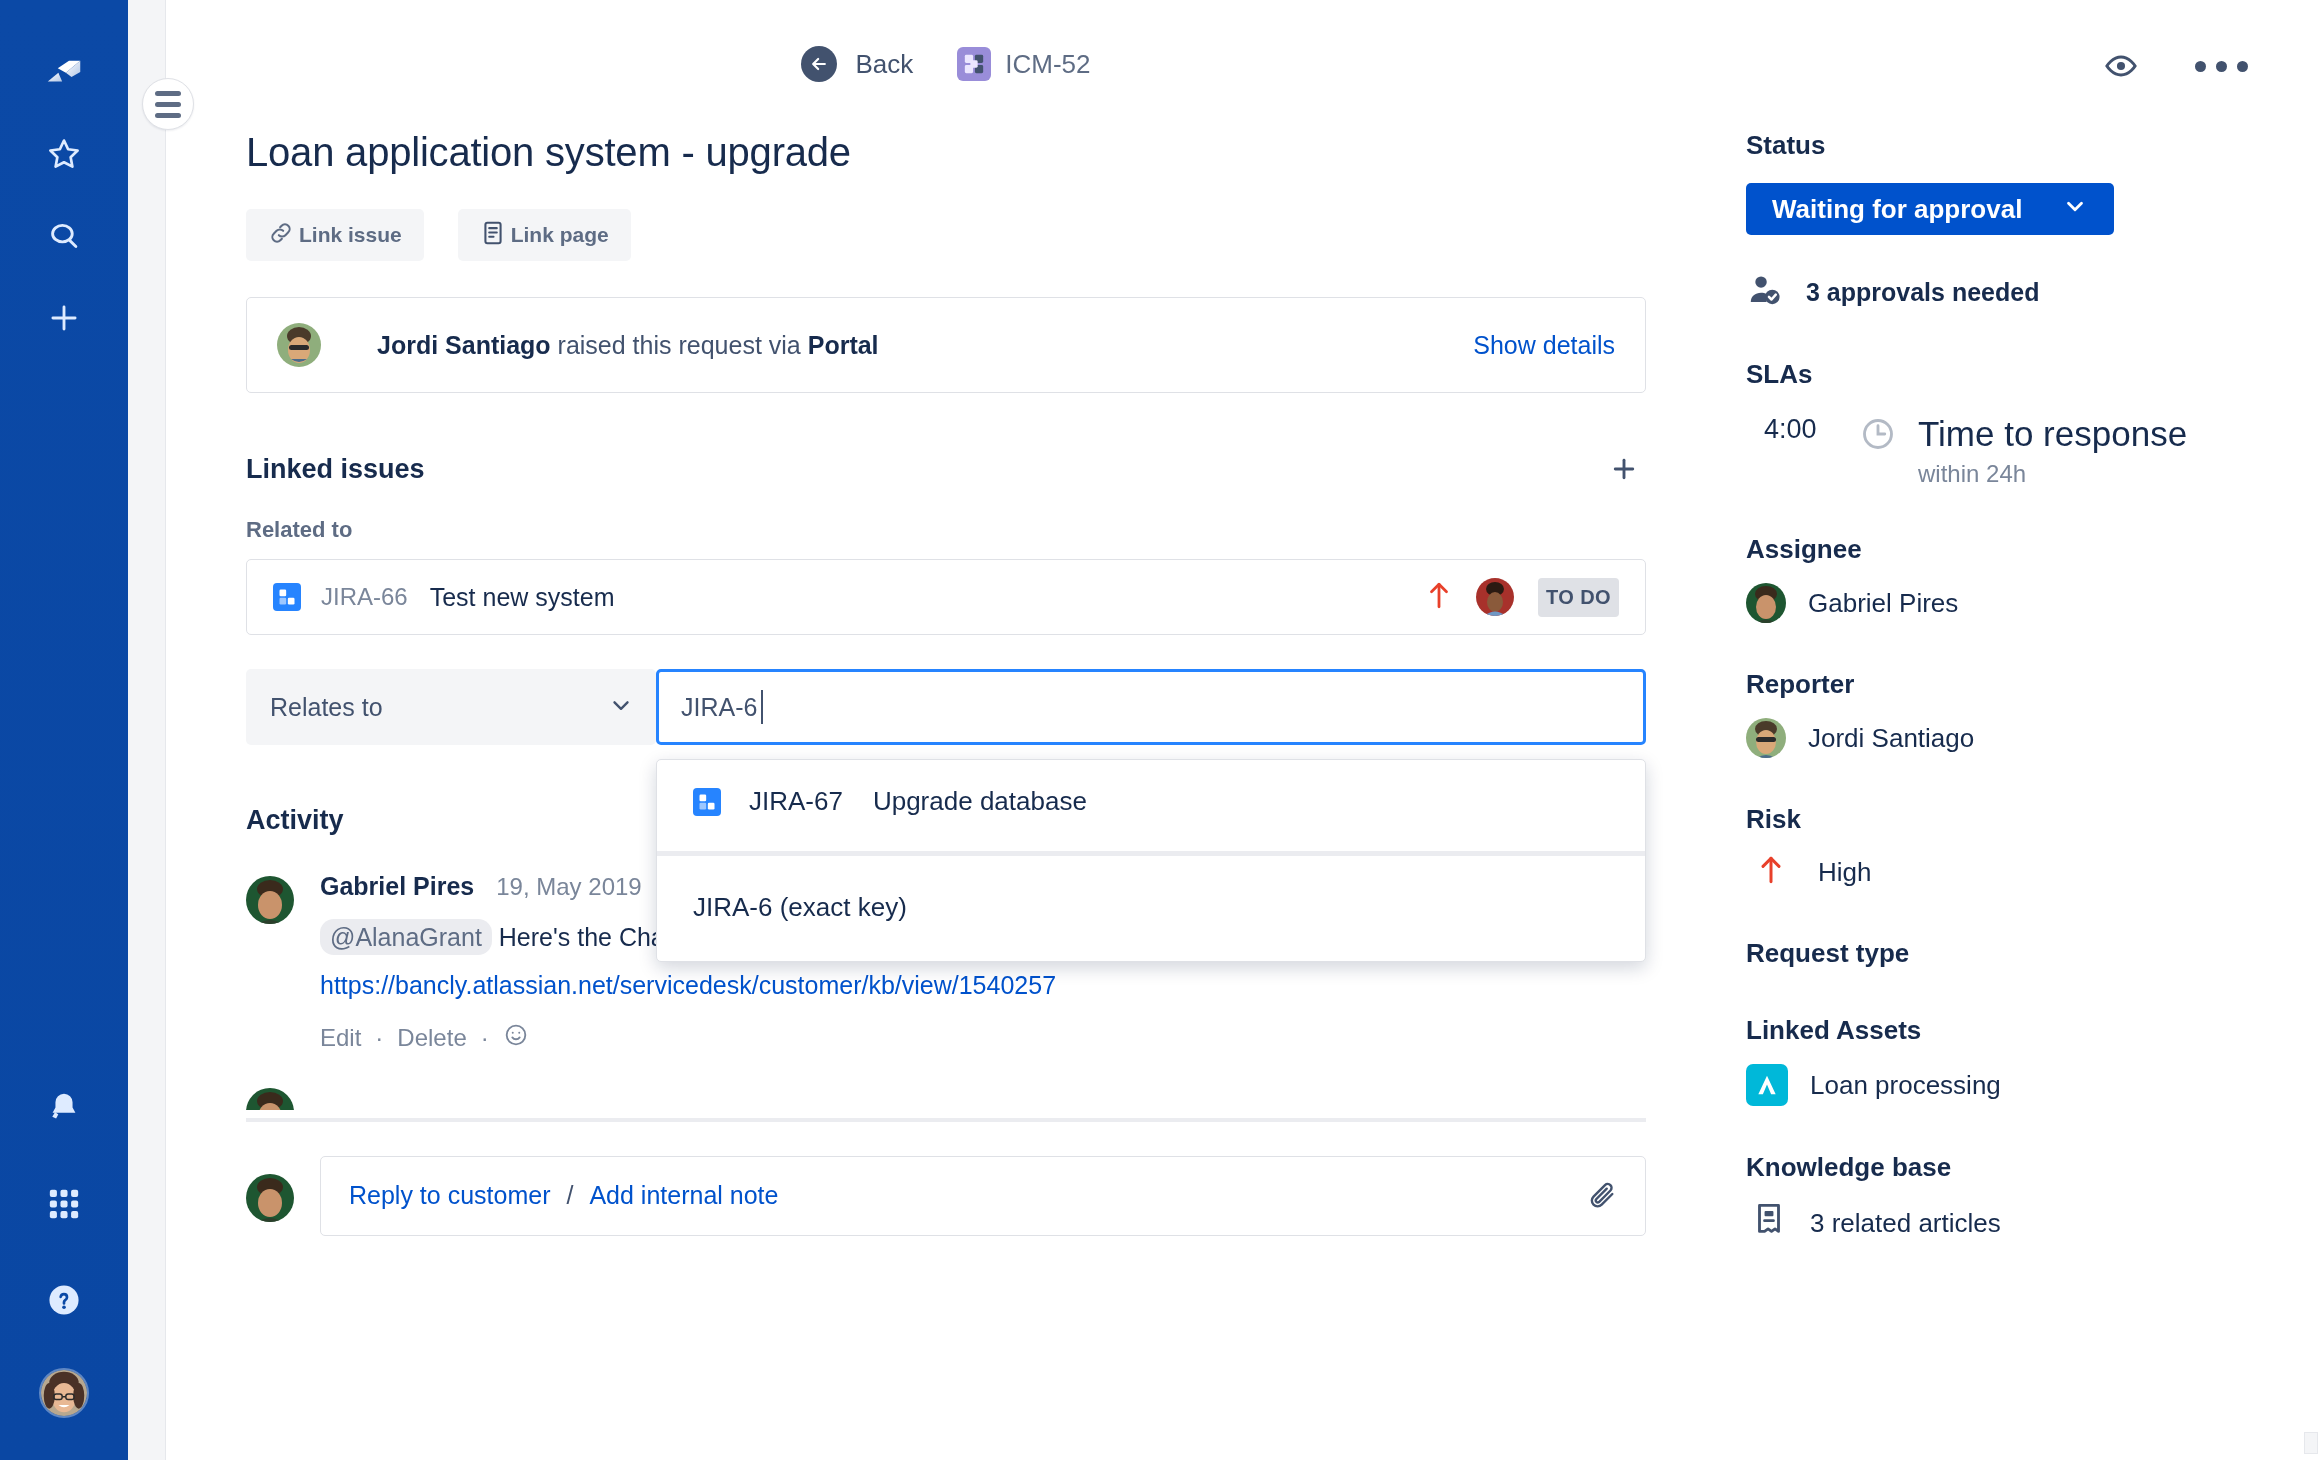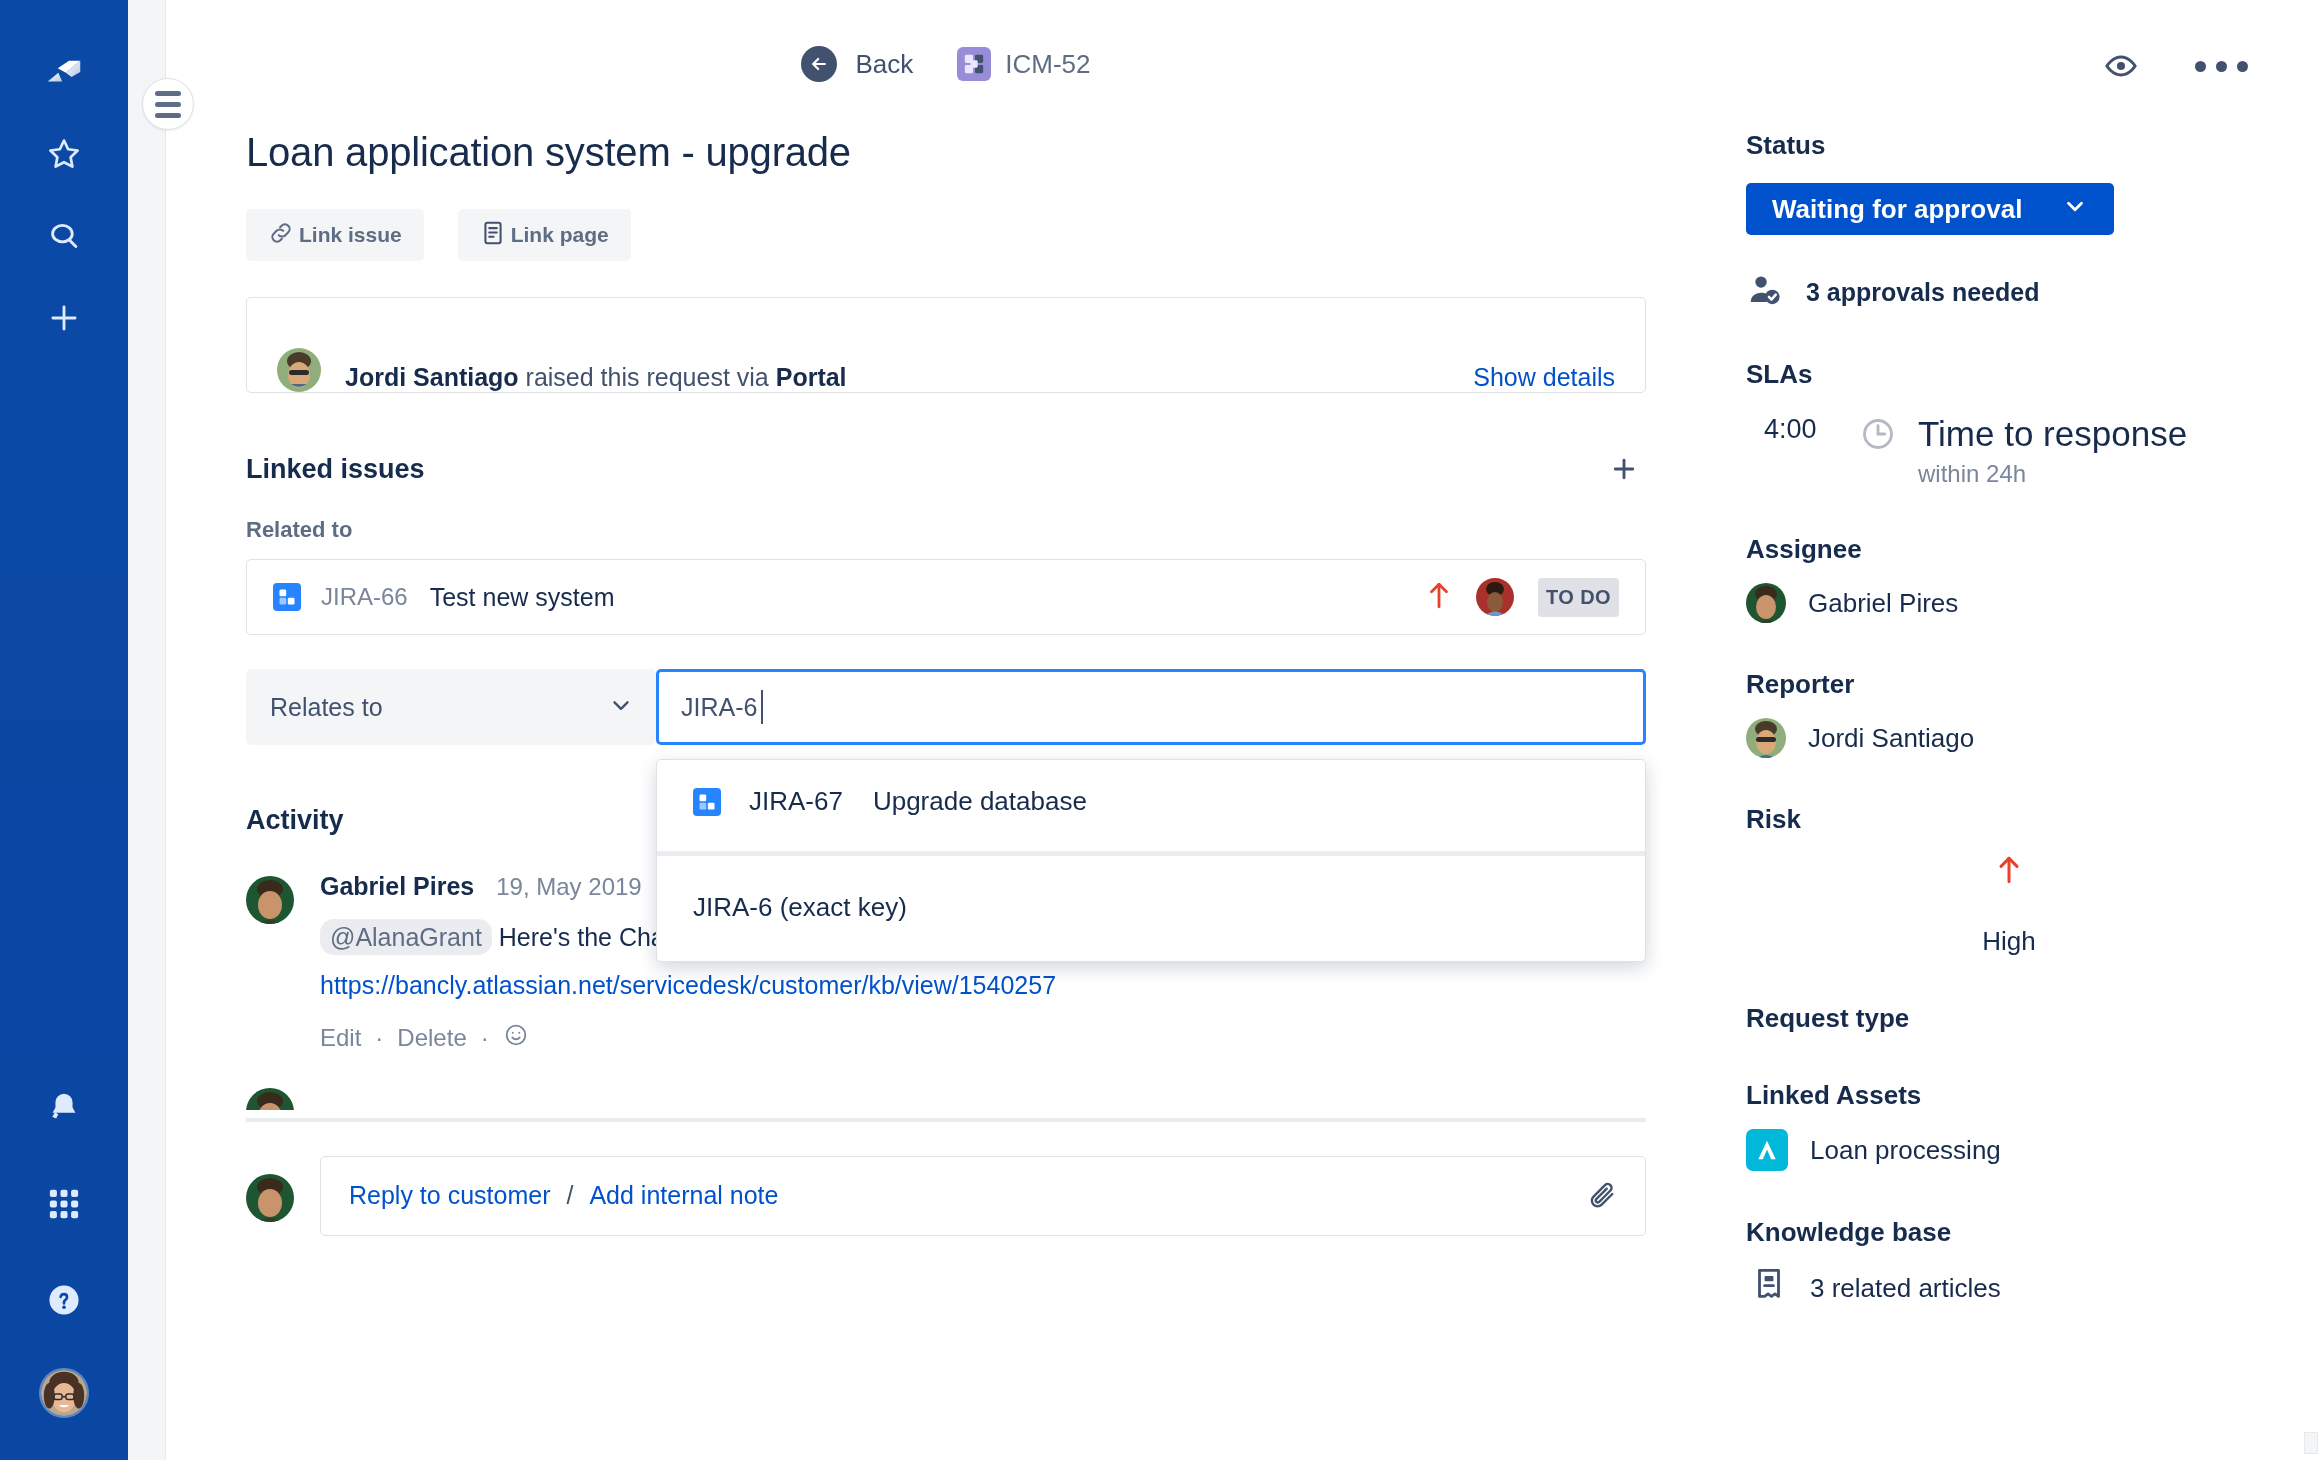--- a/index.html
+++ b/index.html
@@ -79,21 +79,21 @@
   .btn-light {
     display: flex; align-items: center; gap: 5px;
     background: #f4f5f7; border: none; border-radius: 5px;
     padding: 0 22px; height: 52px; cursor: pointer;
     font-size: 21px; color: #5e6c84; font-family: inherit; font-weight: bold;
   }
 
   
   .raise-panel {
     margin-top: 36px; height: 96px; border: 1px solid #dfe1e6; border-radius: 5px;
-    display: flex; align-items: flex-end; padding: 0 30px; background: #fff;
+    display: flex; align-items: center; padding: 0 30px; background: #fff; gap: 32px;
   }
   .raise-avatar { width: 44px; height: 44px; border-radius: 50%; overflow: hidden; flex: 0 0 44px; }
   .raise-text { margin-left: 24px; font-size: 25px; color: #42526e; }
   .raise-text b { font-weight: 700; color: #172b4d; }
   .show-details { margin-left: auto; color: #0052cc; font-size: 25px; cursor: pointer; }
 
   
   .section-head { margin-top: 54px; display: flex; align-items: center; }
   .section-title { font-size: 27px; font-weight: 700; color: #172b4d; }
   .add-btn { margin-left: auto; width: 44px; height: 44px; display: flex; align-items: center; justify-content: center; cursor: pointer; }
@@ -595,21 +595,21 @@
               <rect x="10" y="19" width="20" height="5" rx="2.5" fill="#2b2b2b"></rect>
               <path d="M11 40q9 -6 18 0" fill="#4a6b8a"></path>
             </svg>
           </span>
           <span>Jordi Santiago</span>
         </div>
       </div>
 
       <div class="rs-block">
         <div class="field-head">Risk</div>
-        <div class="field-val" style="padding-left:12px;gap:34px;flex-direction:column;">
+        <div class="field-val" style="padding-left:12px;gap:34px;">
           <span>
             <svg width="26" height="32" viewBox="0 0 24 30" fill="none" stroke="#e8402a" stroke-width="2.8" stroke-linecap="round" stroke-linejoin="round">
               <line x1="12" y1="27" x2="12" y2="5"></line>
                 <polyline points="4.5,12.5 12,5 19.5,12.5"></polyline>
             </svg>
           </span>
           <span>High</span>
         </div>
       </div>
 

